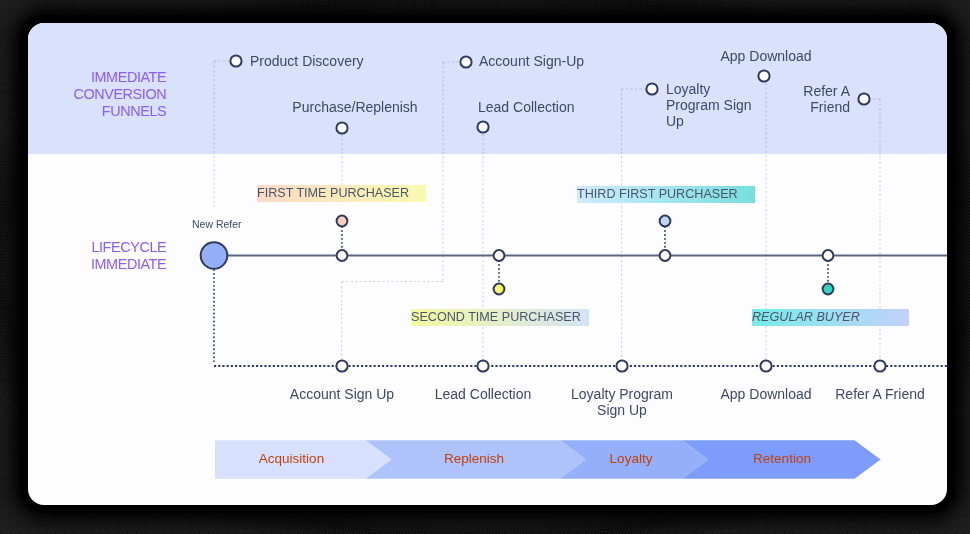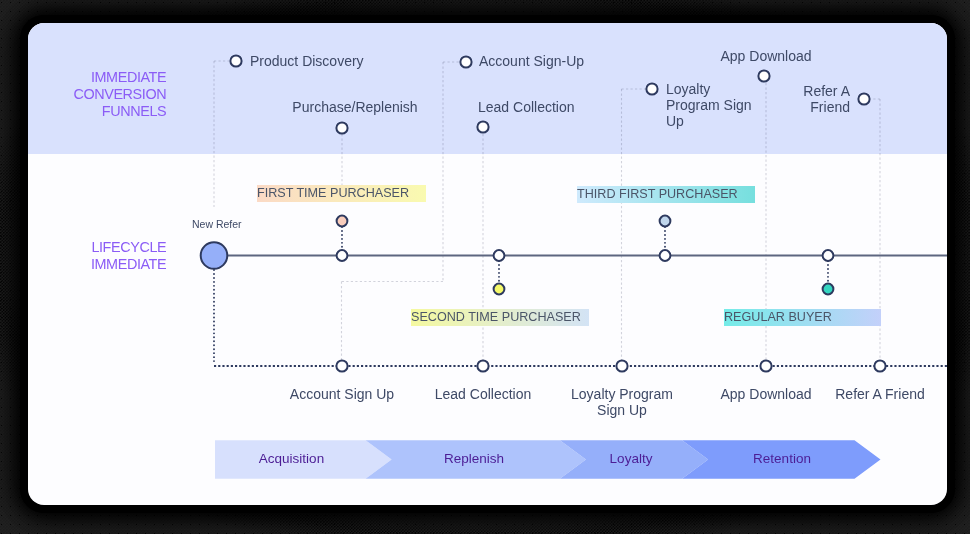--- a/index.html
+++ b/index.html
@@ -28,21 +28,21 @@
         rgba(0,0,0,0) 0%, rgba(0,0,0,0) 87%, rgba(0,0,0,.9) 95%, rgba(0,0,0,.15) 104%);
     mask-image:radial-gradient(ellipse 515px 289px at 487px 264px,
         rgba(0,0,0,0) 0%, rgba(0,0,0,0) 87%, rgba(0,0,0,.9) 95%, rgba(0,0,0,.15) 104%);}
   #card{position:absolute;left:28px;top:23px;width:919px;height:482px;
     background:#fdfdff;border-radius:16px;overflow:hidden;}
   #band{position:absolute;left:0;top:0;width:100%;height:131px;background:#d9e1fd;}
   svg.layer{position:absolute;left:0;top:0;width:919px;height:482px;overflow:visible;}
   .lbl{position:absolute;color:#3e4966;font-size:14px;line-height:15.8px;white-space:nowrap;}
   .hl{position:absolute;height:17px;line-height:17px;font-size:12.6px;color:#4b5568;
       text-align:left;}
-  .segtxt{position:absolute;font-size:13.5px;color:#4c1d95;white-space:nowrap;}
+  .segtxt{position:absolute;font-size:13.5px;color:#c2410c;white-space:nowrap;}
   .rowtitle{position:absolute;text-align:right;color:#8b5cf6;font-size:14.4px;
      letter-spacing:-0.4px;line-height:17.4px;white-space:nowrap;transform:translateX(-100%);}
   .rowline{display:block;padding-right:0.4px;}
 </style>
 </head>
 <body>
 
 <div id="stage">
   <div class="bgtex"></div>
   <div class="bgshade"></div>
@@ -119,21 +119,21 @@
         <div class="lbl" style="left: auto; top: 61px; right: 97px; width: 60px; white-space: normal; text-align: right;">Refer A Friend</div>
         <div class="lbl" style="left: 314px; top: 364px; transform: translateX(-50%); text-align: center;">Account Sign Up</div>
         <div class="lbl" style="left: 455px; top: 364px; transform: translateX(-50%); text-align: center;">Lead Collection</div>
         <div class="lbl" style="left: 594px; top: 364px; transform: translateX(-50%); text-align: center; width: 112px; white-space: normal;">Loyalty Program Sign Up</div>
         <div class="lbl" style="left: 738px; top: 364px; transform: translateX(-50%); text-align: center;">App Download</div>
         <div class="lbl" style="left: 852px; top: 364px; transform: translateX(-50%); text-align: center;">Refer A Friend</div>
         <div class="lbl" style="left: 164px; top: 194px; font-size: 10.5px;">New Refer</div>
         <div class="hl" style="left: 229px; top: 162px; width: 169px; background: linear-gradient(90deg, rgb(251, 218, 198), rgb(249, 250, 176));">FIRST TIME PURCHASER</div>
         <div class="hl" style="left: 383px; top: 286px; width: 178px; background: linear-gradient(90deg, rgb(245, 249, 160), rgb(211, 227, 245));">SECOND TIME PURCHASER</div>
         <div class="hl" style="left: 549px; top: 163px; width: 178px; background: linear-gradient(90deg, rgb(207, 234, 253), rgb(118, 223, 222));">THIRD FIRST PURCHASER</div>
-        <div class="hl" style="left: 696px; top: 286px; width: 157px; background: linear-gradient(90deg, rgb(117, 236, 232), rgb(195, 208, 250));">REGULAR BUYER</div>
+        <div class="hl" style="left: 724px; top: 286px; width: 157px; background: linear-gradient(90deg, rgb(117, 236, 232), rgb(195, 208, 250)); font-style: italic;">REGULAR BUYER</div>
         <div class="rowtitle" style="left: 138.6px; top: 45.5px;">
           <div class="rowline">IMMEDIATE</div>
           <div class="rowline">CONVERSION</div>
           <div class="rowline">FUNNELS</div>
         </div>
         <div class="rowtitle" style="left: 138.6px; top: 216px;">
           <div class="rowline">LIFECYCLE</div>
           <div class="rowline">IMMEDIATE</div>
         </div>
         <div class="segtxt" style="left: 263.5px; top: 428.45px; transform: translateX(-50%);">Acquisition</div>

